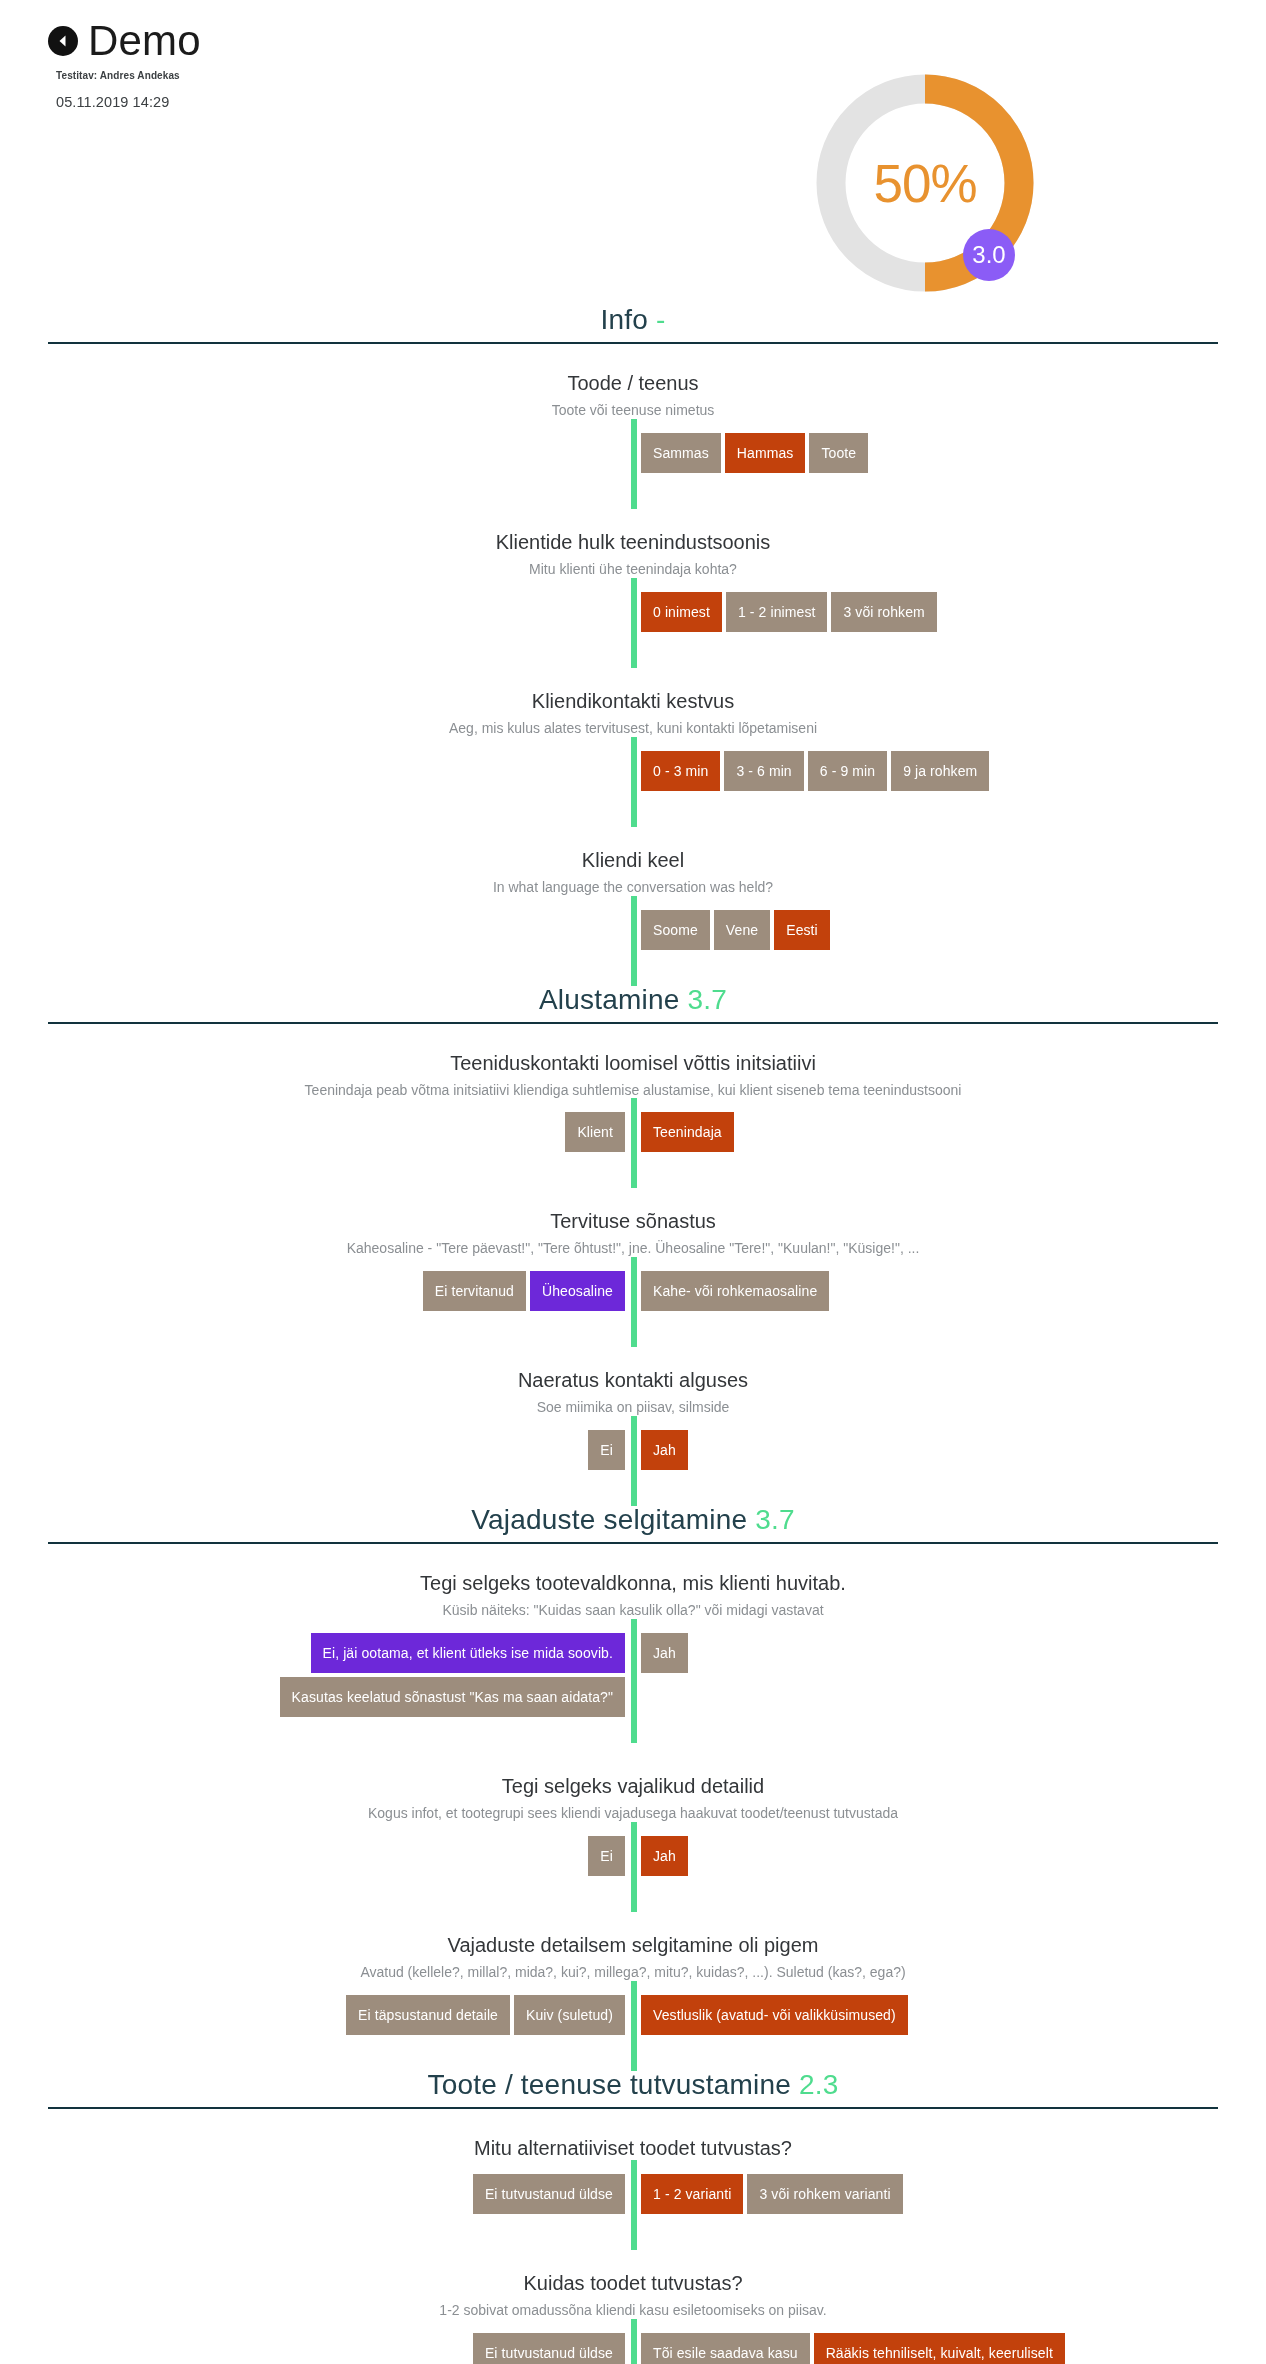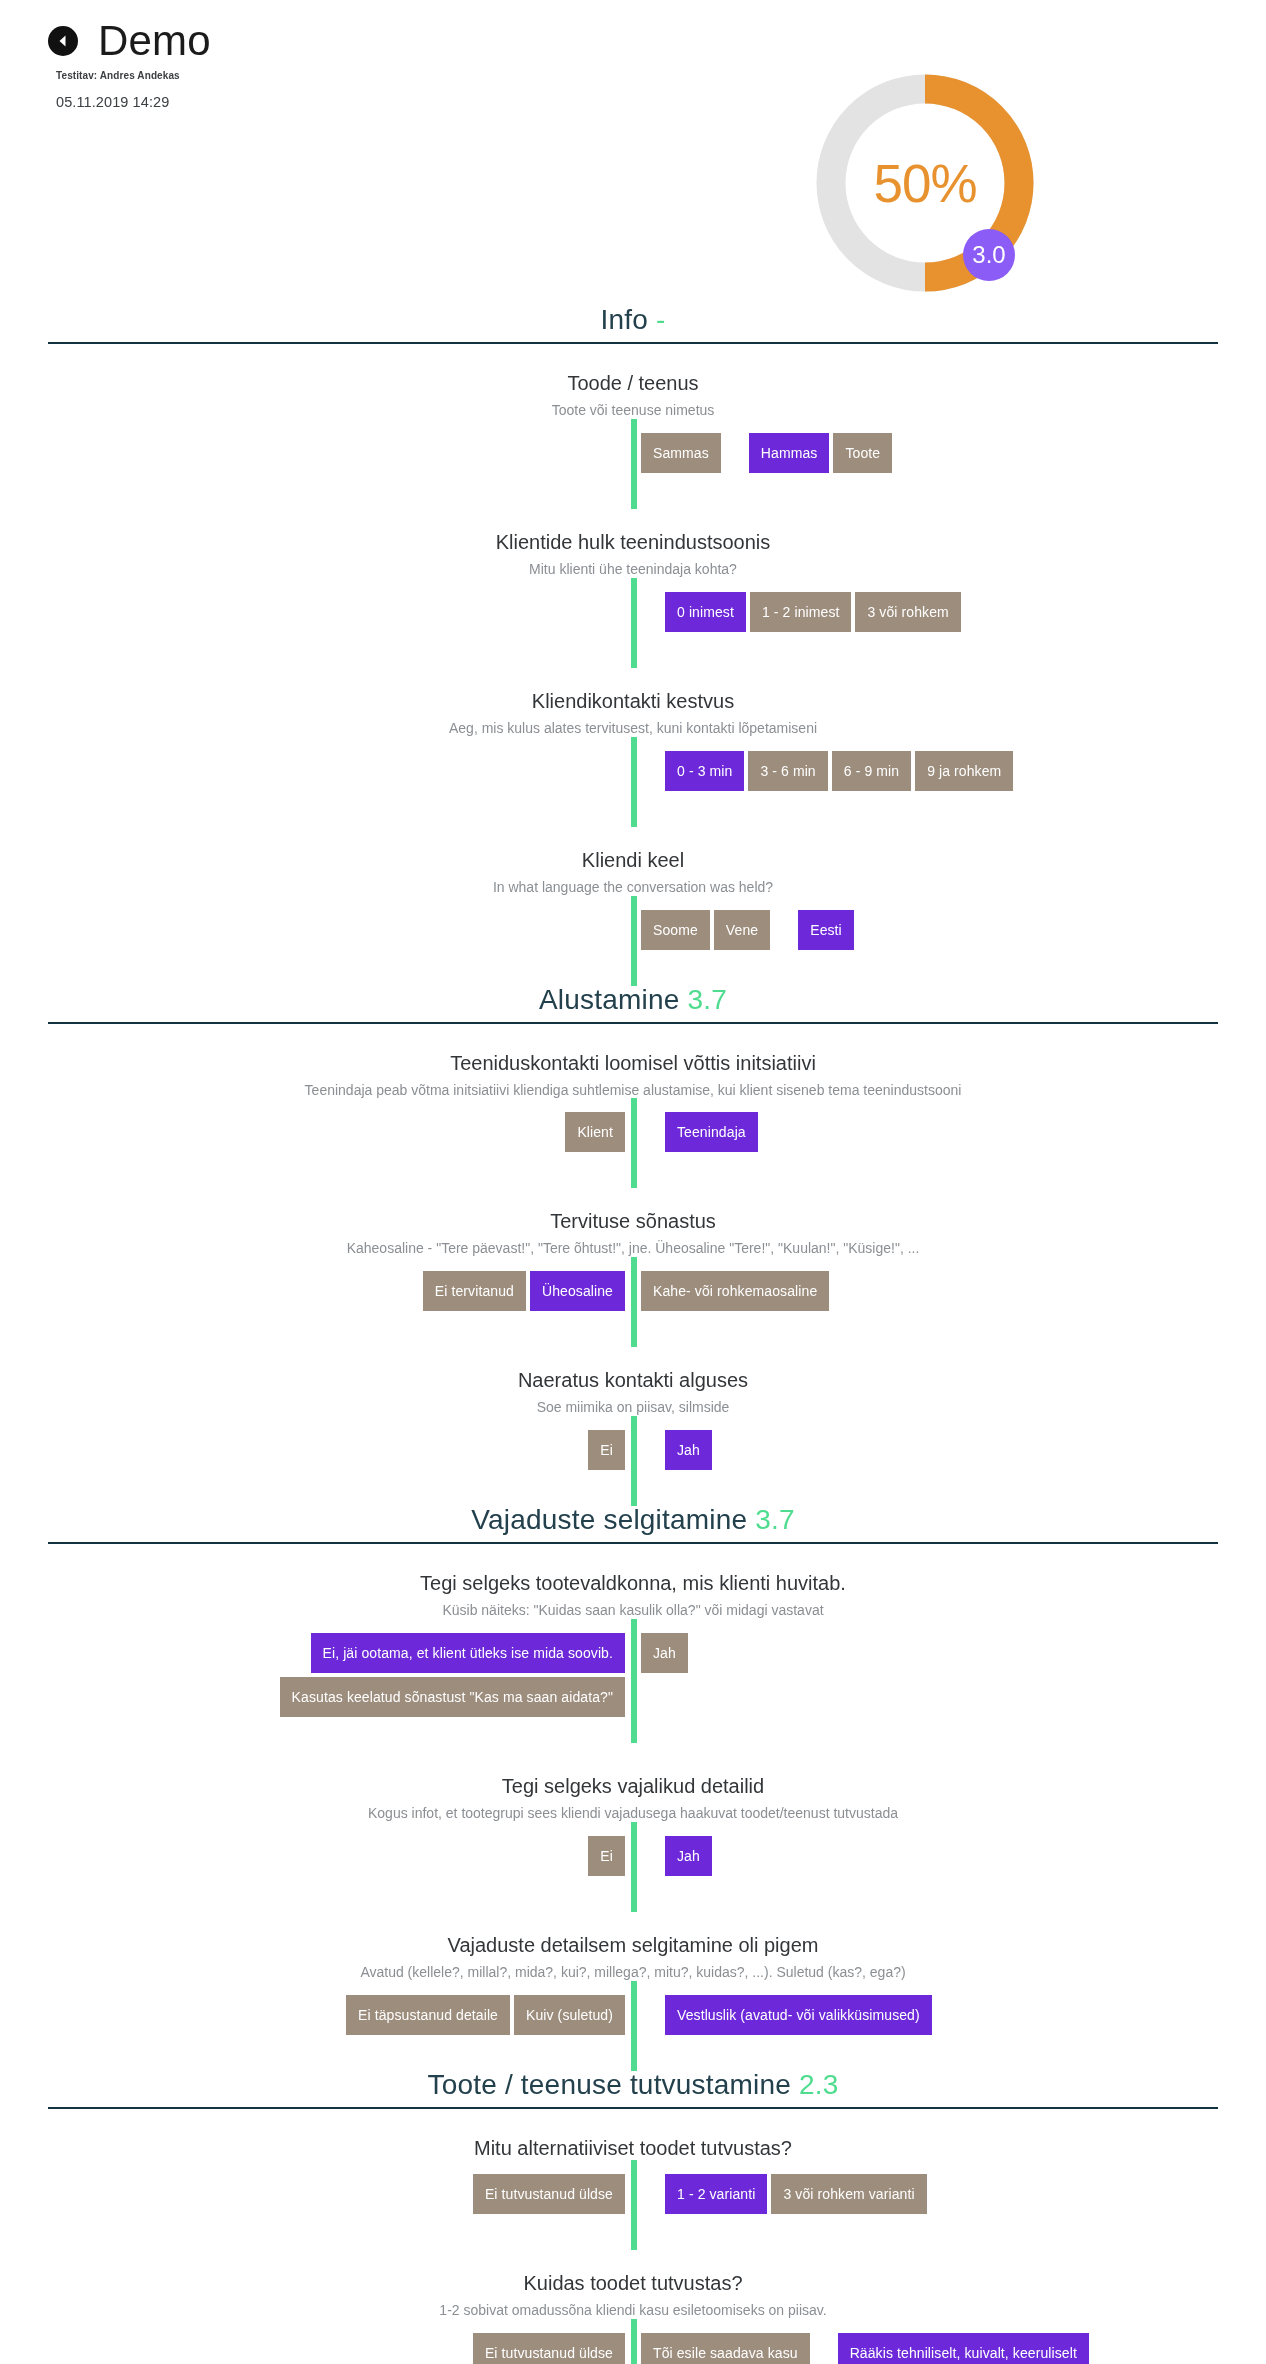--- a/index.html
+++ b/index.html
@@ -7,21 +7,21 @@
     width:1266px;
     background:#ffffff;
     font-family:"Liberation Sans", sans-serif;
     color:#3c4043;
     -webkit-font-smoothing:antialiased;
   }
   .page{position:relative;width:1266px;min-height:2364px;overflow:hidden;}
 
   
   .header{position:relative;height:300px;}
-  .title-row{position:absolute;left:48px;top:20px;display:flex;align-items:center;gap:20px;}
+  .title-row{position:absolute;left:48px;top:20px;display:flex;align-items:center;gap:10px;}
   .back-icon{width:30px;height:30px;border-radius:50%;background:#111111;display:flex;align-items:center;justify-content:center;flex:0 0 auto;}
   .back-icon svg{display:block;}
   .app-title{font-size:42px;font-weight:400;color:#1b1b1b;letter-spacing:.2px;line-height:1;}
   .subtitle{position:absolute;left:56px;top:70px;font-size:10px;font-weight:bold;color:#3c4043;letter-spacing:.1px;}
   .datetime{position:absolute;left:56px;top:94px;font-size:14.5px;color:#3c4043;letter-spacing:.1px;}
 
   
   .gauge{position:absolute;left:800px;top:58px;width:250px;height:250px;}
   .gauge svg{display:block;}
   .gauge-value{
@@ -61,21 +61,21 @@
   .side-right{
     margin-left:16px;display:flex;justify-content:flex-start;gap:4px;flex-wrap:nowrap;
   }
   .opt{
     display:inline-flex;align-items:center;justify-content:center;
     height:40px;padding:0 12px;
     font-size:14px;color:#ffffff;white-space:nowrap;
     background:#9D8D7D;
     letter-spacing:.1px;
   }
-  .opt.sel-pos{background:#6d28d9;margin-left:24px;}
+  .opt.sel-pos{background:#c2410c;}
   .opt.sel-neg{background:#6d28d9;}
 
   .q-spacer{height:26px;}
 </style>
 </head>
 <body>
 
 <div class="page">
 
   <div class="header">

